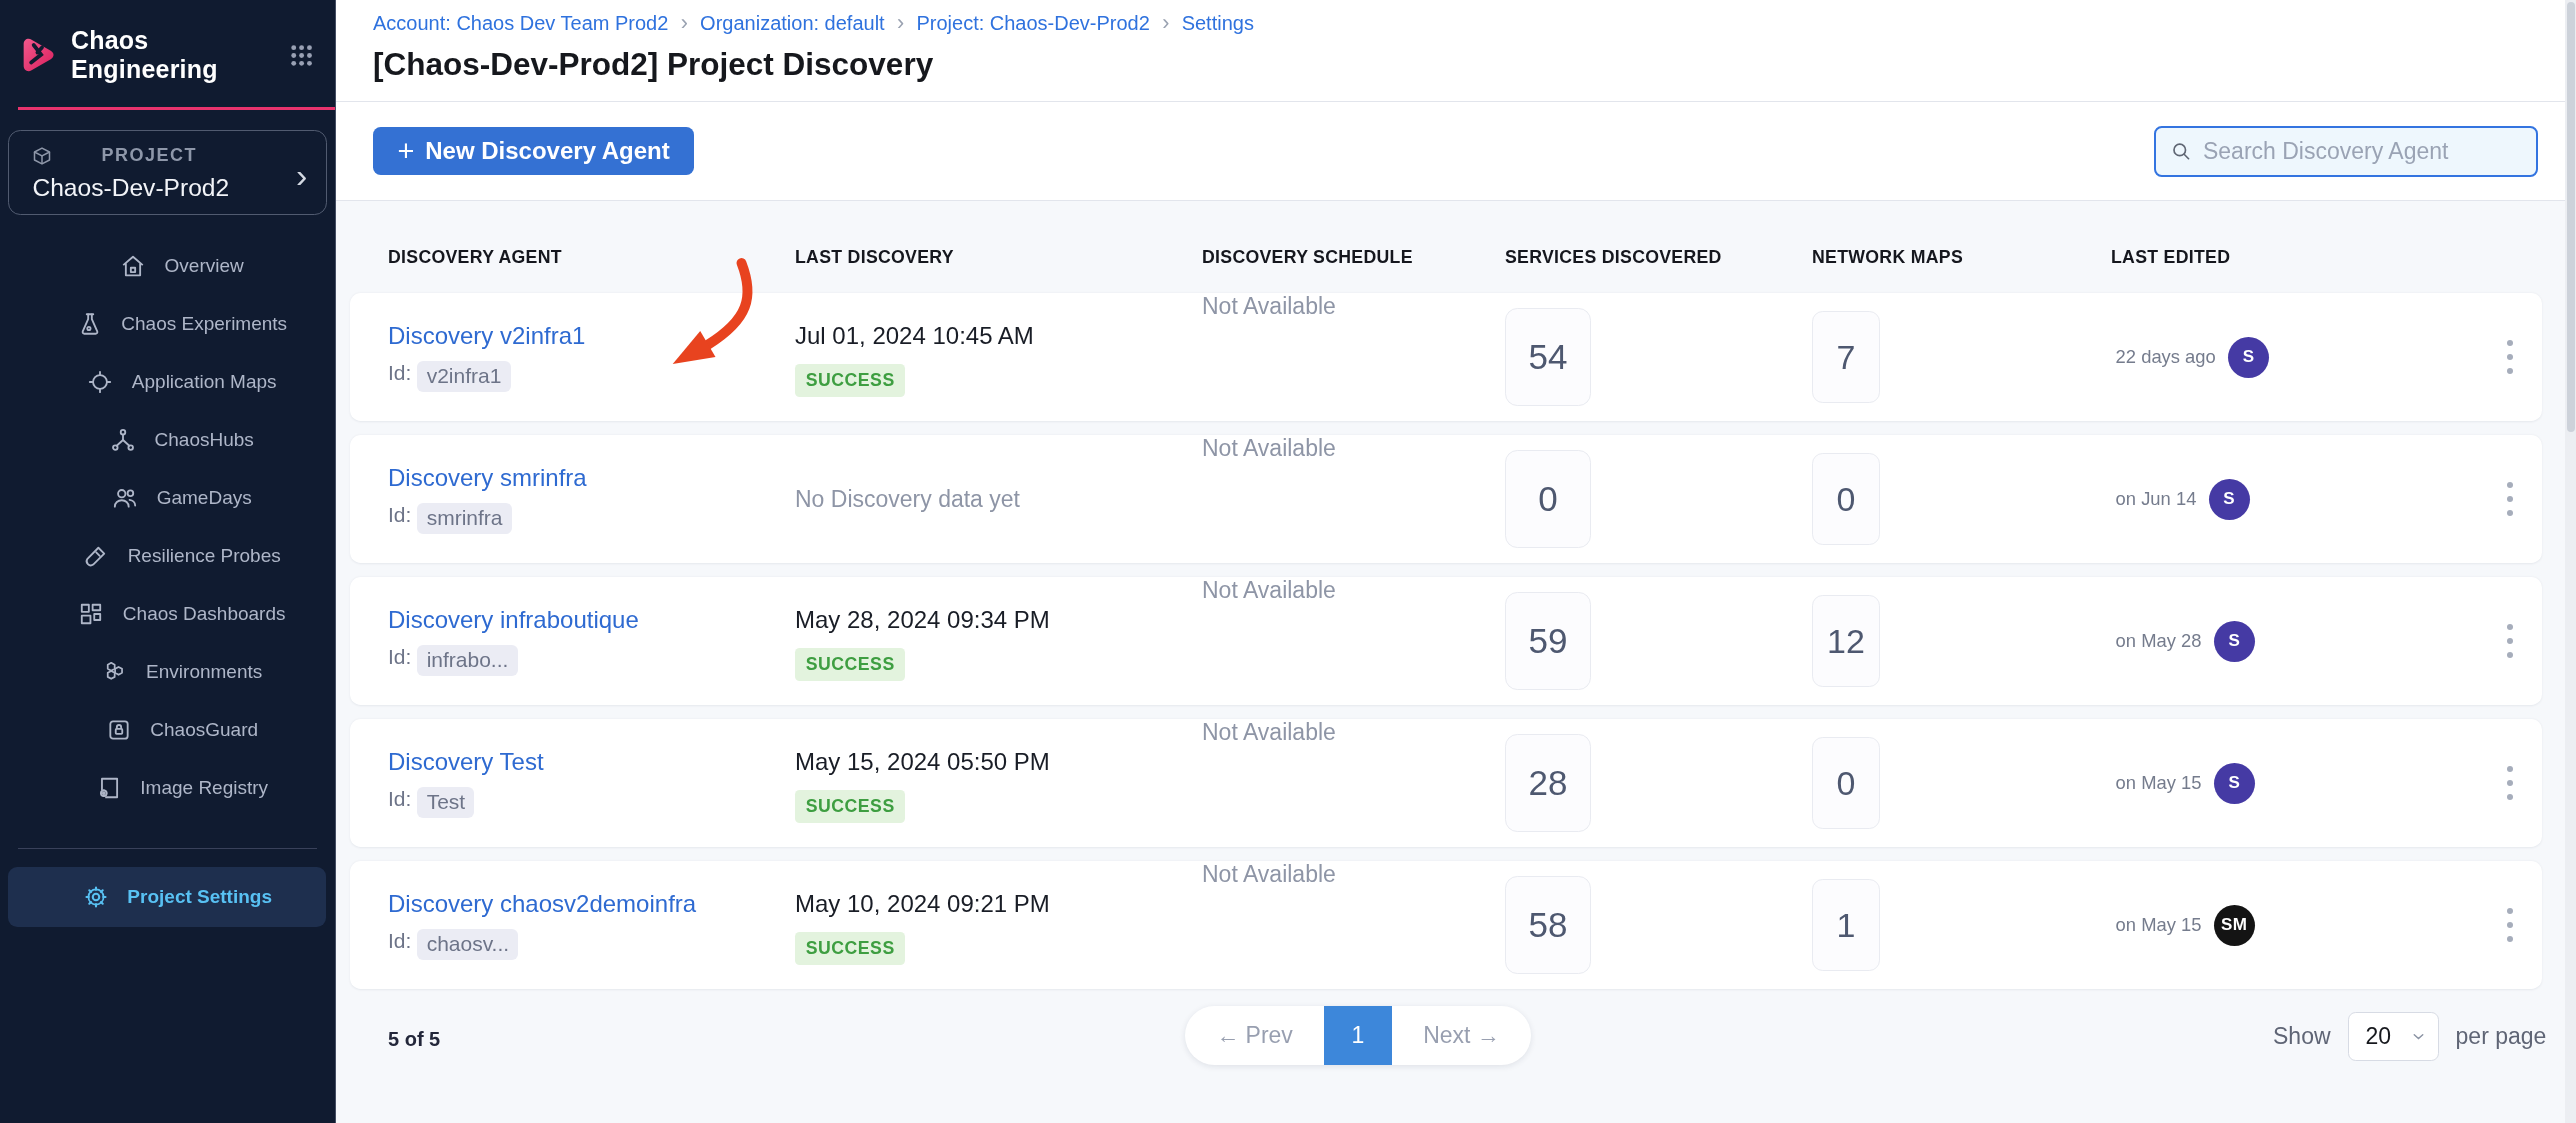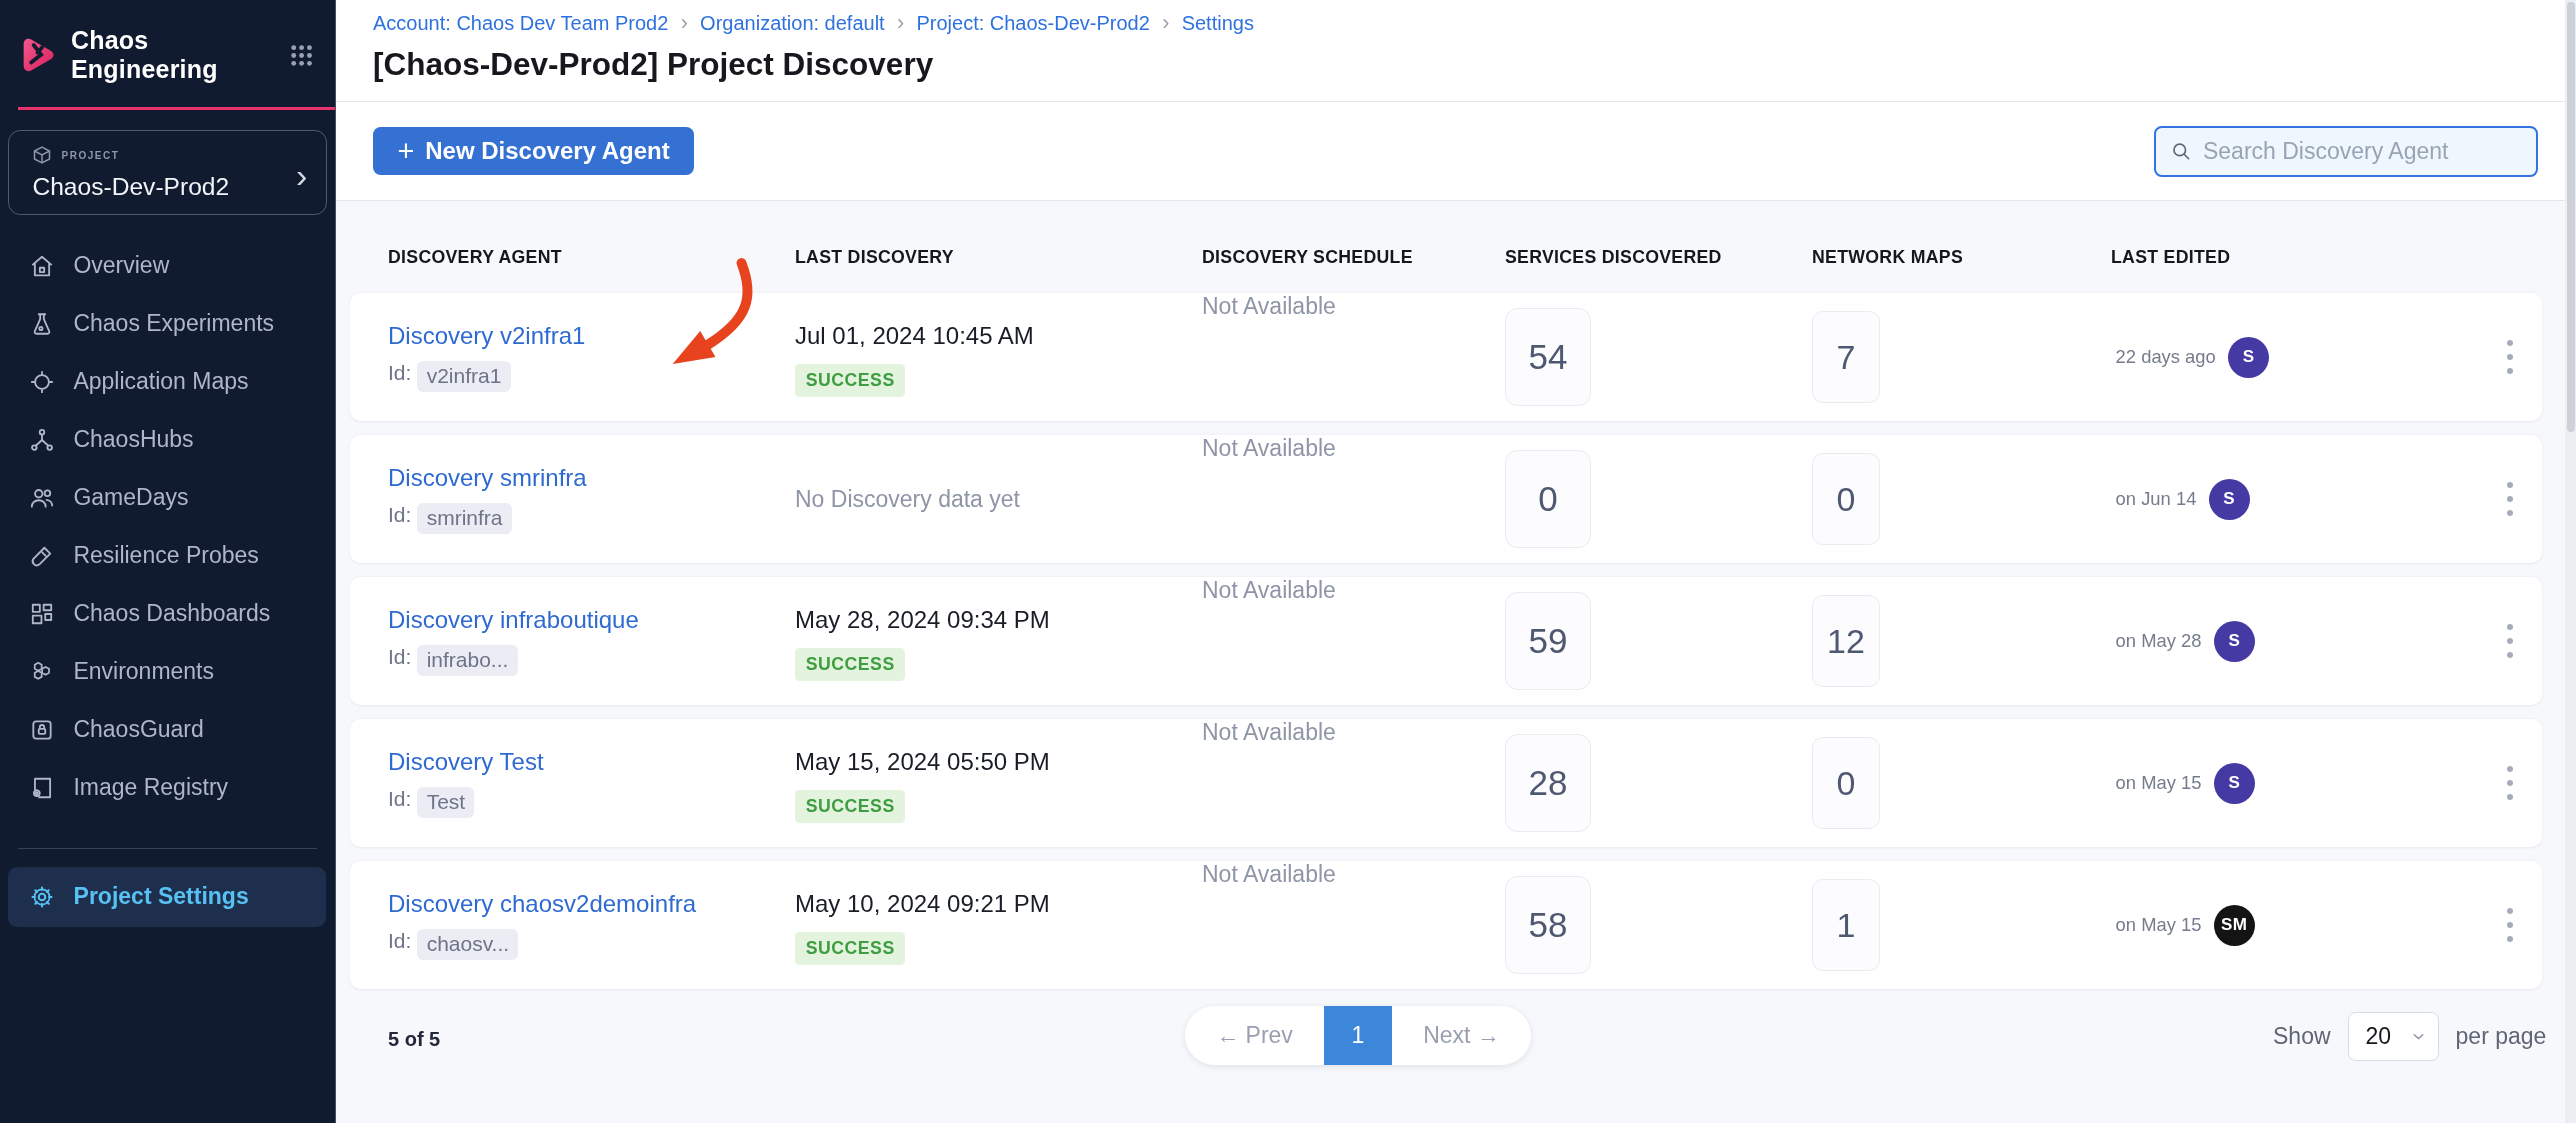--- a/index.html
+++ b/index.html
@@ -11,27 +11,27 @@
              background:#101b30; border-right:0.8px solid #454e63; z-index:5; }
   .brand { display:flex; align-items:center; padding:26px 20px 0 17px; }
   .brand-logo { width:40px; height:40px; flex:0 0 auto; }
   .brand-title { color:#ffffff; font-size:25px; font-weight:700; margin-left:14px; letter-spacing:0.2px; }
   .apps-grid { margin-left:auto; cursor:pointer; }
   .pink-line { height:3.1px; background:#e8336d; margin:23px 0 0 18.4px; }
 
   .project-card { margin:20px 8.4px 0 8.4px; height:85px; border:1.5px solid #515b70;
                   border-radius:12.3px; position:relative; padding:14px 0 0 23px; cursor:pointer; }
   .project-label-row { display:flex; align-items:center; gap:9.2px; }
-  .project-label { color:#8e97a9; font-size:10px; font-weight:700; letter-spacing:1.5px; }
+  .project-label { color:#8e97a9; font-size:18px; font-weight:700; letter-spacing:1.5px;margin-left:40px; }
   .project-name { color:#f2f4f8; font-size:24.6px; margin-top:7.7px; }
   .project-chevron { position:absolute; right:18.4px; top:29px; color:#d4d9e2; font-size:34px; line-height:31px; font-weight:400; }
 
   .nav { margin-top:21.5px; }
   .nav-item { display:flex; align-items:center; height:58px; padding-left:29px; gap:18.4px;
-              color:#aeb6c8; font-size:23px; cursor:pointer; }
+              color:#aeb6c8; font-size:19px; cursor:pointer;justify-content:center; }
   .nav-item svg { flex:0 0 auto; }
   .nav-divider { height:0.8px; background:#39415a; margin:31px 18.4px 0 18.4px; }
   .nav-item.active { margin:18.4px 9.2px 0 7.7px; padding-left:21.5px; height:60px;
                      background:#1e2f4e; border-radius:9.2px; color:#58c1f3; font-weight:700; }
 
   
   .main { position:absolute; left:336px; top:0; width:2240px; height:1123px; }
   .hdr { height:102px; background:#ffffff; border-bottom:0.8px solid #e2e5ec; padding:10.7px 0 0 37px; }
   .breadcrumb { display:flex; align-items:center; gap:12.3px; font-size:20px; }
   .breadcrumb a { color:#2f72de; text-decoration:none; cursor:pointer; }

